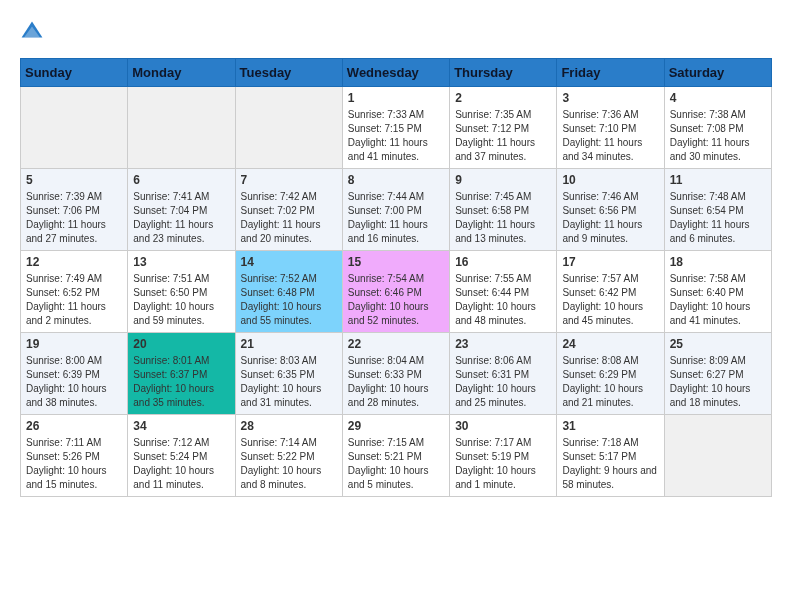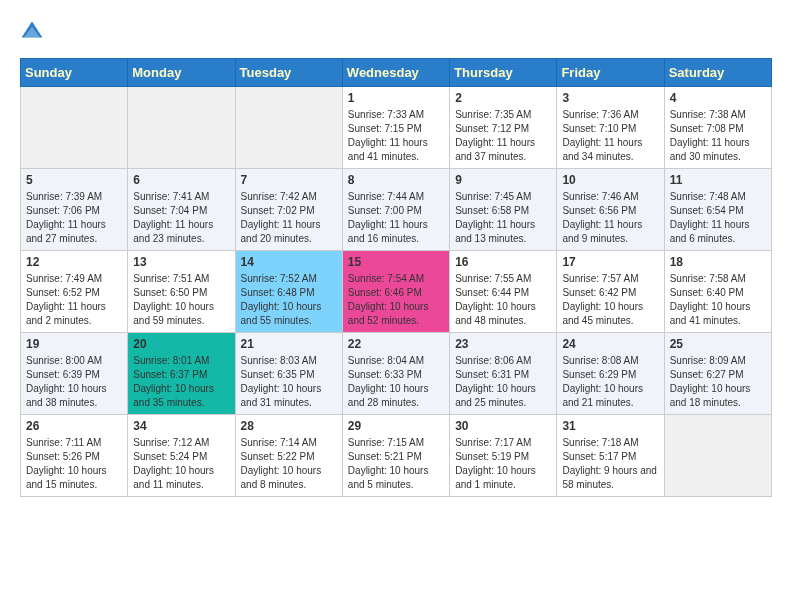--- a/index.html
+++ b/index.html
@@ -37,21 +37,21 @@
       font-size: 16px;
       color: #555;
     }
     .calendar {
       width: 100%;
       border-collapse: collapse;
       border: 1px solid #ccc;
     }
     .calendar th {
       background-color: #2a7dc9;
-      color: #fef9c3;
+      color: #0f172a;
       font-size: 13px;
       font-weight: bold;
       padding: 6px 4px;
       text-align: left;
       border: 1px solid #1a6bb5;
     }
     .calendar td {
       vertical-align: top;
       border: 1px solid #ccc;
       padding: 4px 5px;
@@ -174,21 +174,21 @@
           <div class="day-info">Sunrise: 7:49 AM<br>Sunset: 6:52 PM<br>Daylight: 11 hours and 2 minutes.</div>
         </td>
         <td style="background: rgb(255, 255, 255);">
           <div class="day-number">13</div>
           <div class="day-info">Sunrise: 7:51 AM<br>Sunset: 6:50 PM<br>Daylight: 10 hours and 59 minutes.</div>
         </td>
         <td style="background: #7dd3fc;">
           <div class="day-number">14</div>
           <div class="day-info">Sunrise: 7:52 AM<br>Sunset: 6:48 PM<br>Daylight: 10 hours and 55 minutes.</div>
         </td>
-        <td style="background: #ec4899;">
+        <td style="background: #f0abfc;">
           <div class="day-number">15</div>
           <div class="day-info">Sunrise: 7:54 AM<br>Sunset: 6:46 PM<br>Daylight: 10 hours and 52 minutes.</div>
         </td>
         <td style="background: rgb(255, 255, 255);">
           <div class="day-number">16</div>
           <div class="day-info">Sunrise: 7:55 AM<br>Sunset: 6:44 PM<br>Daylight: 10 hours and 48 minutes.</div>
         </td>
         <td style="background: rgb(255, 255, 255);">
           <div class="day-number">17</div>
           <div class="day-info">Sunrise: 7:57 AM<br>Sunset: 6:42 PM<br>Daylight: 10 hours and 45 minutes.</div>

